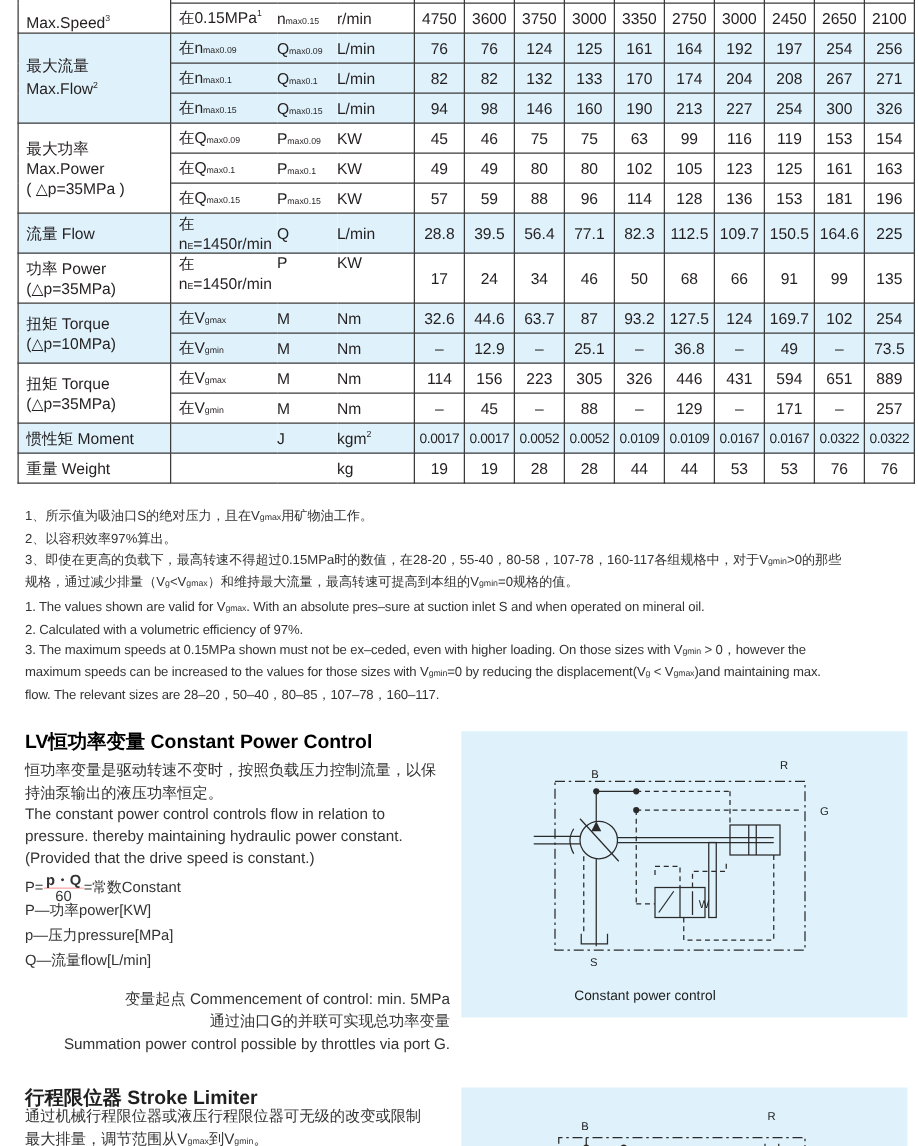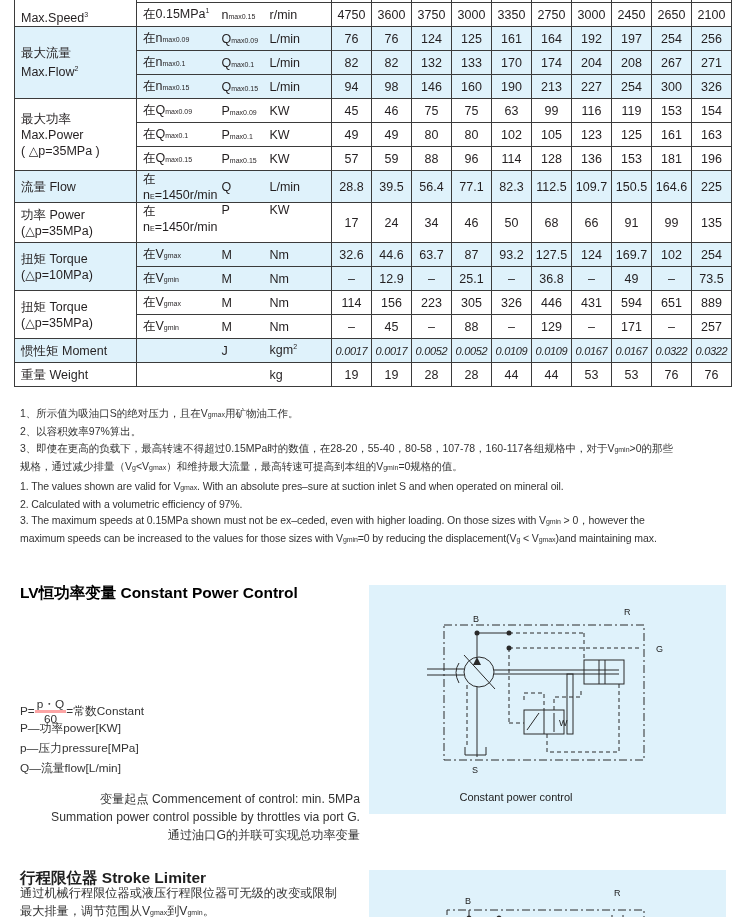--- a/index.html
+++ b/index.html
@@ -4,42 +4,42 @@
 <style>
   html, body { margin: 0; padding: 0; background: #ffffff; }
   body { width: 734px; height: 917px; overflow: hidden; position: relative;
          font-family: "Liberation Sans", "DejaVu Sans", sans-serif; color: #231f20; }
 
   
   .spec-wrap { position: absolute; left: 14px; top: -22px; width: 714px; }
   table.spec { border-collapse: collapse; width: 716px; table-layout: fixed; font-size: 12.5px; }
   table.spec td { border: 1px solid #3b3b3b; height: 23px; padding: 0; vertical-align: middle; }
   table.spec td.num { text-align: center; font-size: 12.5px; }
-  table.spec td.num.small { font-size: 11px; letter-spacing: -0.3px; font-style: italic; }
+  table.spec td.num.small { font-size: 11px; letter-spacing: -0.3px; }
   table.spec td.label { padding-left: 6px; font-size: 12.5px; line-height: 16px; }
   table.spec td.cond { padding-left: 6px; font-size: 12.5px; border-right: none; }
   table.spec td.sym { border-left: none; border-right: none; font-size: 12.5px; }
   table.spec td.unit { border-left: none; font-size: 12.5px; }
   tr.blue td { background: #dff2fb; }
   .sub { font-size: 7px; }
   .sup { font-size: 7px; vertical-align: super; }
 
   
   .notes-cn { position: absolute; left: 20px; top: 405px; width: 700px; font-size: 10.5px; line-height: 17px; color: #333; }
   .notes-en { position: absolute; left: 20px; top: 478px; width: 700px; font-size: 10.5px; line-height: 16px; color: #333; letter-spacing: -0.1px; }
 
   
   .sec-title { position: absolute; left: 20px; font-weight: bold; font-size: 15.5px; color: #000000; }
   .sec-title.black { color: #1f1f1f; }
   .lv-body { position: absolute; left: 20px; top: 608px; width: 340px; font-size: 12.2px; line-height: 17.5px; color: #333; }
   .lv-body p { margin: 0; }
   .formula { position: absolute; left: 20px; top: 698px; font-size: 11.8px; color: #333; }
   .formula .row { height: 20px; line-height: 20px; }
   .frac { display: inline-block; vertical-align: middle; text-align: center; line-height: 12px; }
-  .frac .top { display: block; border-bottom: 3px solid #fca5a5; padding: 0 2px; }
+  .frac .top { display: block; border-bottom: 1px solid #fca5a5; padding: 0 2px; font-weight: bold; }
   .frac .bot { display: block; }
   .lv-after { position: absolute; left: 20px; top: 790px; width: 340px; font-size: 12.2px; line-height: 18px; color: #333; }
   .lv-after p { margin: 0; text-align: right; }
 
   .diagram { position: absolute; left: 369px; top: 585px; width: 357px; height: 229px; background: #dff2fb; }
   .diagram svg { position: absolute; left: 0; top: 0; }
   .cap-cn { position: absolute; left: 0; width: 357px; top: 190px; text-align: center; font-size: 11.5px; font-weight: bold; color: #222; }
   .cap-en { position: absolute; left: 0; width: 294px; top: 206px; text-align: center; font-size: 11px; color: #222; }
 
   
@@ -327,37 +327,40 @@
   <div>2、以容积效率97%算出。</div>
   <div><span>3、即使在更高的负载下，最高转速不得超过0.15MPa时的数值，在28-20，55-40，80-58，107-78，160-117各组规格中，对于V</span><span class="sub">gmin</span><span>&gt;0的那些</span></div>
   <div><span>规格，通过减少排量（V</span><span class="sub">g</span><span>&lt;V</span><span class="sub">gmax</span><span>）和维持最大流量，最高转速可提高到本组的V</span><span class="sub">gmin</span><span>=0规格的值。</span></div>
 </div>
 
 <div class="notes-en">
   <div><span>1. The values shown are valid for V</span><span class="sub">gmax</span><span>. With an absolute pres–sure at suction inlet S and when operated on mineral oil.</span></div>
   <div>2. Calculated with a volumetric efficiency of 97%.</div>
   <div><span>3. The maximum speeds at 0.15MPa shown must not be ex–ceded, even with higher loading. On those sizes with V</span><span class="sub">gmin</span><span> &gt; 0，however the</span></div>
   <div><span>maximum speeds can be increased to the values for those sizes with V</span><span class="sub">gmin</span><span>=0 by reducing the displacement(V</span><span class="sub">g</span><span> &lt; V</span><span class="sub">gmax</span><span>)and maintaining max.</span></div>
+  <div>flow. The relevant sizes are 28–20，50–40，80–85，107–78，160–117.</div>
 </div>
 
 <div class="sec-title" style="top:583px;">LV恒功率变量 Constant Power Control</div>
 <div class="lv-body">
+  <p>恒功率变量是驱动转速不变时，按照负载压力控制流量，以保持油泵输出的液压功率恒定。</p>
+  <p>The constant power control controls flow in relation to pressure. thereby maintaining hydraulic power constant. (Provided that the drive speed is constant.)</p>
 </div>
 <div class="formula">
   <div class="row">
     <span>P=</span><span class="frac"><span class="top">p・Q</span><span class="bot">60</span></span><span>=常数Constant</span>
   </div>
   <div class="row">P—功率power[KW]</div>
   <div class="row">p—压力pressure[MPa]</div>
   <div class="row">Q—流量flow[L/min]</div>
 </div>
 <div class="lv-after">
   <p>变量起点 Commencement of control: min. 5MPa</p>
+  <p>通过油口G的并联可实现总功率变量</p>
   <p>Summation power control possible by throttles via port G.</p>
-  <p>通过油口G的并联可实现总功率变量</p>
 </div>
 
 <div class="diagram">
   <svg width="357" height="229" viewBox="0 0 357 229">
     <g fill="none" stroke="#2a2a2a" stroke-width="1">
 
       <path d="M75 40 L275 40 L275 175 L75 175 Z" stroke-dasharray="8 3 2 3"></path>
 
       <circle cx="110" cy="87" r="15"></circle>
 

